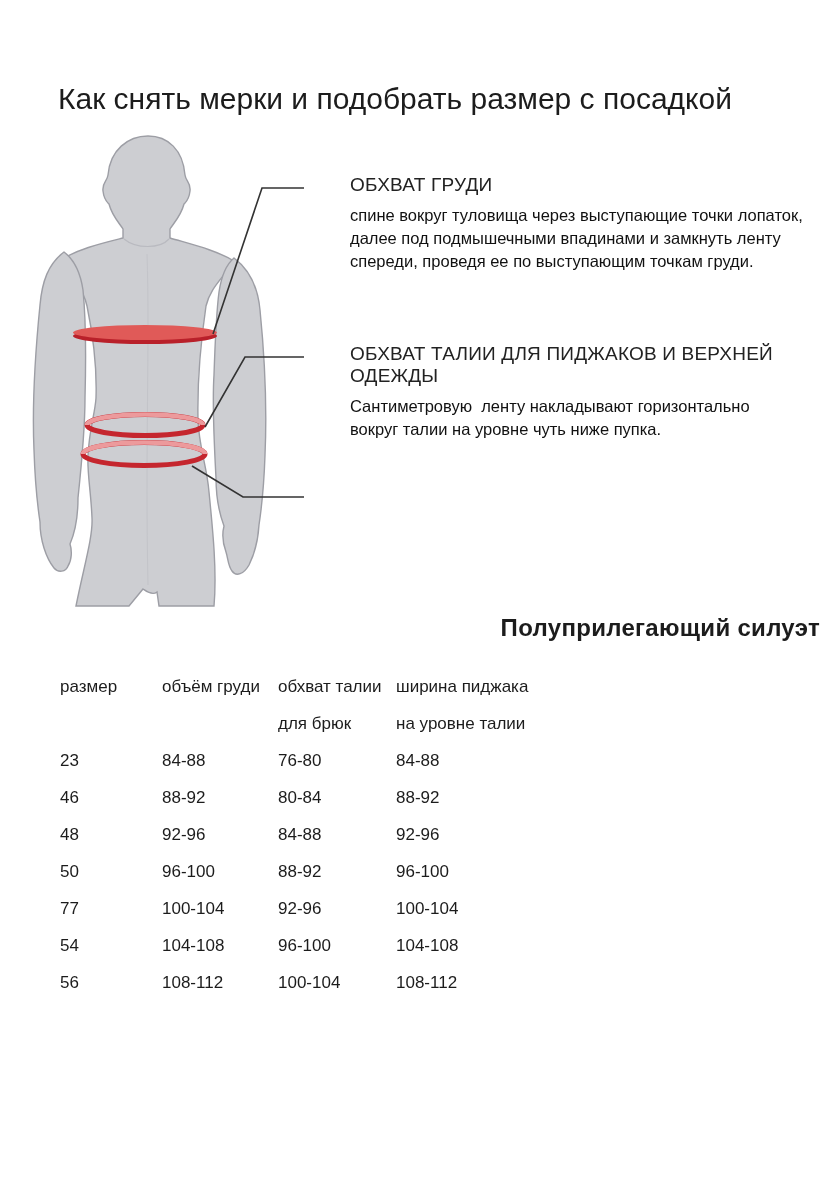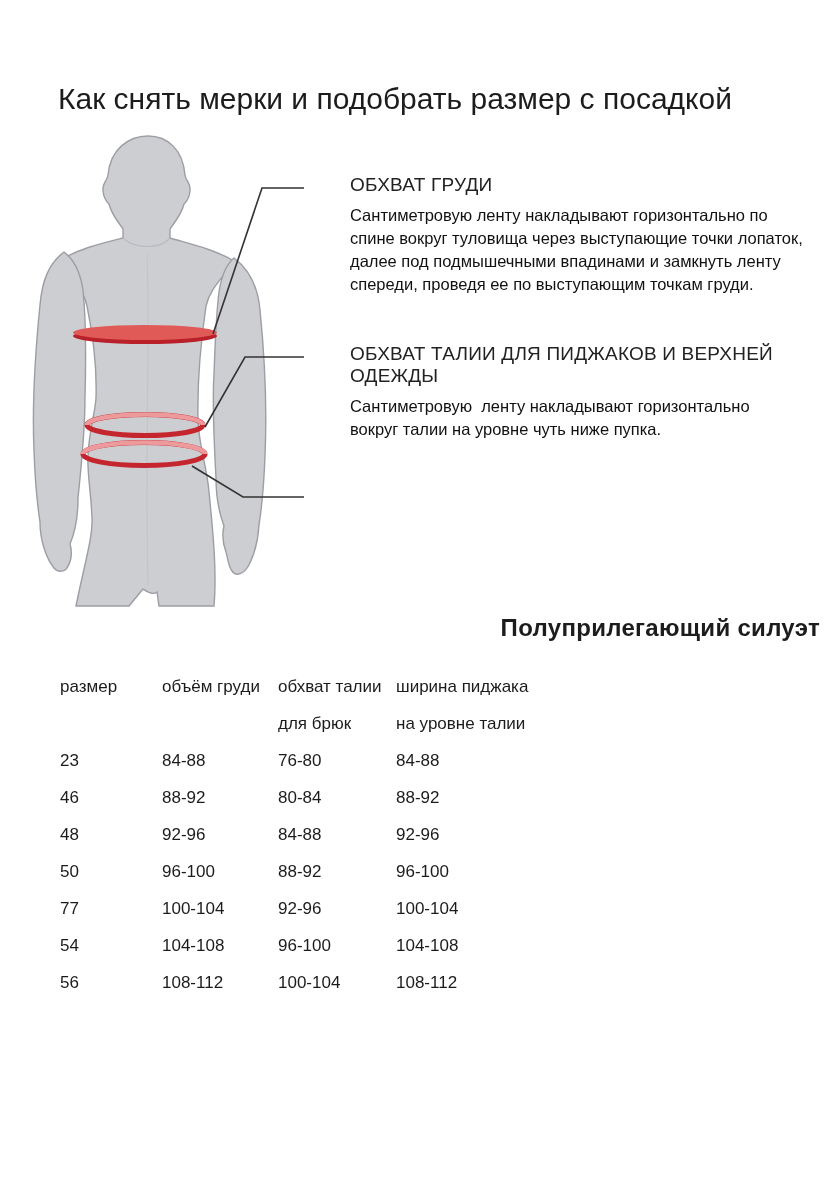--- a/index.html
+++ b/index.html
@@ -103,21 +103,21 @@
       </g>
 
       <polyline points="193,204 242,58 284,58" fill="none" stroke="#333" stroke-width="1.6"></polyline>
       <polyline points="185,297 225,227 284,227" fill="none" stroke="#333" stroke-width="1.6"></polyline>
       <polyline points="172,336 223,367 284,367" fill="none" stroke="#333" stroke-width="1.6"></polyline>
     </svg>
   </div>
 
   <section class="measure-section s1">
     <div class="measure-heading">ОБХВАТ ГРУДИ</div>
-    <div class="measure-lines"><div>Сантиметровую ленту накладывают горизонтально по</div><div>спине вокруг туловища через выступающие точки лопаток,</div><div>далее под подмышечными впадинами и замкнуть ленту</div><div>спереди, проведя ее по выступающим точкам груди.</div></div>
+    <div class="measure-lines"><div>спине вокруг туловища через выступающие точки лопаток,</div><div>далее под подмышечными впадинами и замкнуть ленту</div><div>спереди, проведя ее по выступающим точкам груди.</div></div>
   </section>
 
   <section class="measure-section s2">
     <div class="measure-heading">ОБХВАТ ТАЛИИ ДЛЯ ПИДЖАКОВ И ВЕРХНЕЙ ОДЕЖДЫ</div>
     <div class="measure-lines"><div>Сантиметровую  ленту накладывают горизонтально</div><div>вокруг талии на уровне чуть ниже пупка.</div></div>
   </section>
 
 
   <div class="table-title">Полуприлегающий силуэт</div>
 

